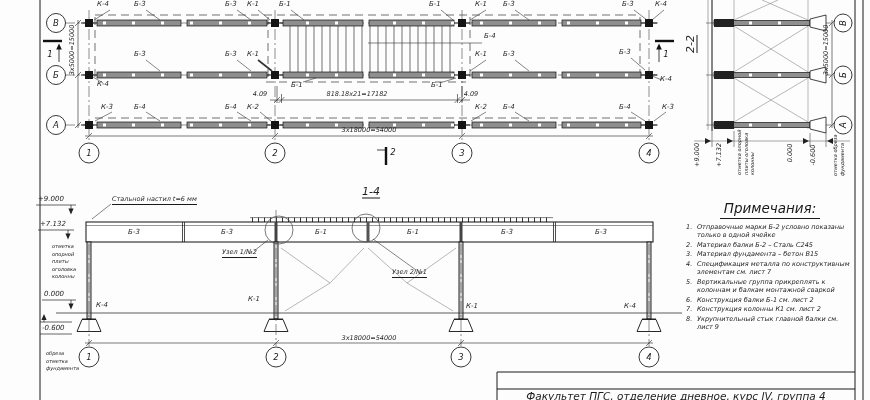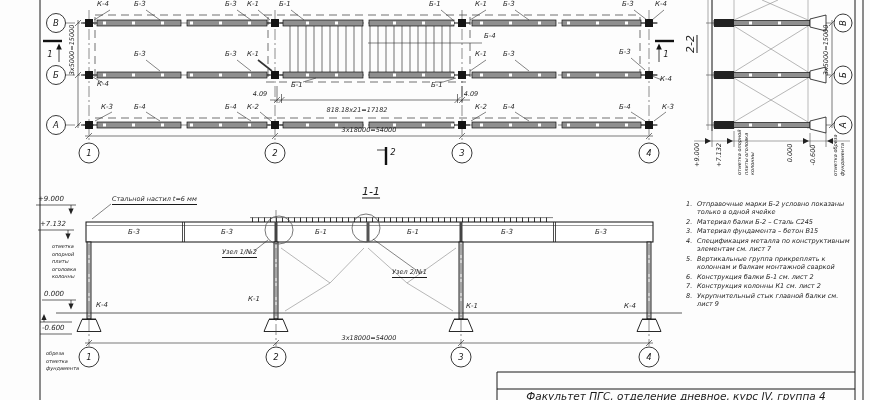--- a/index.html
+++ b/index.html
@@ -348,21 +348,21 @@
 <span class="ax ctr" style="left:56px;top:23px;">В</span>
 <span class="ax ctr" style="left:56px;top:75px;">Б</span>
 <span class="ax ctr" style="left:56px;top:125px;">А</span>
 <span class="ax ctr" style="left:89px;top:153px;">1</span>
 <span class="ax ctr" style="left:275px;top:153px;">2</span>
 <span class="ax ctr" style="left:462px;top:153px;">3</span>
 <span class="ax ctr" style="left:649px;top:153px;">4</span>
 
 <span class="lbl dim rot" style="left:72px;top:50px;">3х5000=15000</span>
 <span class="lbl dim ctr" style="left:369px;top:130px;">3х18000=54000</span>
-<span class="lbl dim ctr" style="left:357px;top:110px;">818.18х21=17182</span>
+<span class="lbl dim ctr" style="left:357px;top:94px;">818.18х21=17182</span>
 <span class="lbl dim ctr" style="left:260px;top:94px;">4.09</span>
 <span class="lbl dim ctr" style="left:471px;top:94px;">4.09</span>
 
 <span class="ax ctr" style="left:50px;top:54px;">1</span>
 <span class="ax ctr" style="left:666px;top:54px;">1</span>
 <span class="ax ctr" style="left:393px;top:152px;">2</span>
 
 <span class="lbl" style="left:97px;top:1px;">К-4</span>
 <span class="lbl" style="left:134px;top:1px;">Б-3</span>
 <span class="lbl" style="left:225px;top:1px;">Б-3</span>
@@ -401,21 +401,21 @@
 <span class="ax rot" style="left:843px;top:75px;">Б</span>
 <span class="ax rot" style="left:843px;top:125px;">А</span>
 <span class="lbl dim rot" style="left:826px;top:50px;">3х5000=15000</span>
 <span class="lbl dim rot" style="left:697px;top:155px;">+9.000</span>
 <span class="lbl dim rot" style="left:719px;top:155px;">+7.132</span>
 <span class="lbl dim rot" style="left:790px;top:153px;">0.000</span>
 <span class="lbl dim rot" style="left:813px;top:155px;">-0.600</span>
 <div class="rotblk" style="left:746px;top:152px;">отметка опорной плиты оголовка колонны</div>
 <div class="rotblk" style="left:838px;top:153px;">отметка обреза фундамента</div>
 
-<span class="lbl big ctr" style="left:371px;top:192px;">1-1</span>
+<span class="lbl big ctr" style="left:371px;top:192px;">1-4</span>
 <span class="lbl dim und" style="left:112px;top:196px;">Стальной настил t=6 мм</span>
 
 <span class="lbl" style="left:38px;top:196px;">+9.000</span>
 <span class="lbl" style="left:40px;top:221px;">+7.132</span>
 <span class="lbl" style="left:44px;top:291px;">0.000</span>
 <span class="lbl" style="left:42px;top:325px;">-0.600</span>
 
 <div class="blk" style="left:52px;top:243px;">
   <span>отметка</span>
   <span>опорной</span>
@@ -444,20 +444,21 @@
 <span class="lbl dim und" style="left:222px;top:249px;">Узел 1/№2</span>
 <span class="lbl dim und" style="left:392px;top:269px;">Узел 2/№1</span>
 
 <span class="ax ctr" style="left:89px;top:357px;">1</span>
 <span class="ax ctr" style="left:276px;top:357px;">2</span>
 <span class="ax ctr" style="left:461px;top:357px;">3</span>
 <span class="ax ctr" style="left:649px;top:357px;">4</span>
 <span class="lbl dim ctr" style="left:369px;top:338px;">3х18000=54000</span>
 
 <div class="notes">
+  <div class="notes-title"><b>Примечания:</b></div>
   <div class="note-item">
       <span class="note-num">1.</span>
       <span>Отправочные марки Б-2 условно показаны только в одной ячейке</span>
     </div>
   <div class="note-item">
       <span class="note-num">2.</span>
       <span>Материал балки Б-2 – Сталь С245</span>
     </div>
   <div class="note-item">
       <span class="note-num">3.</span>

